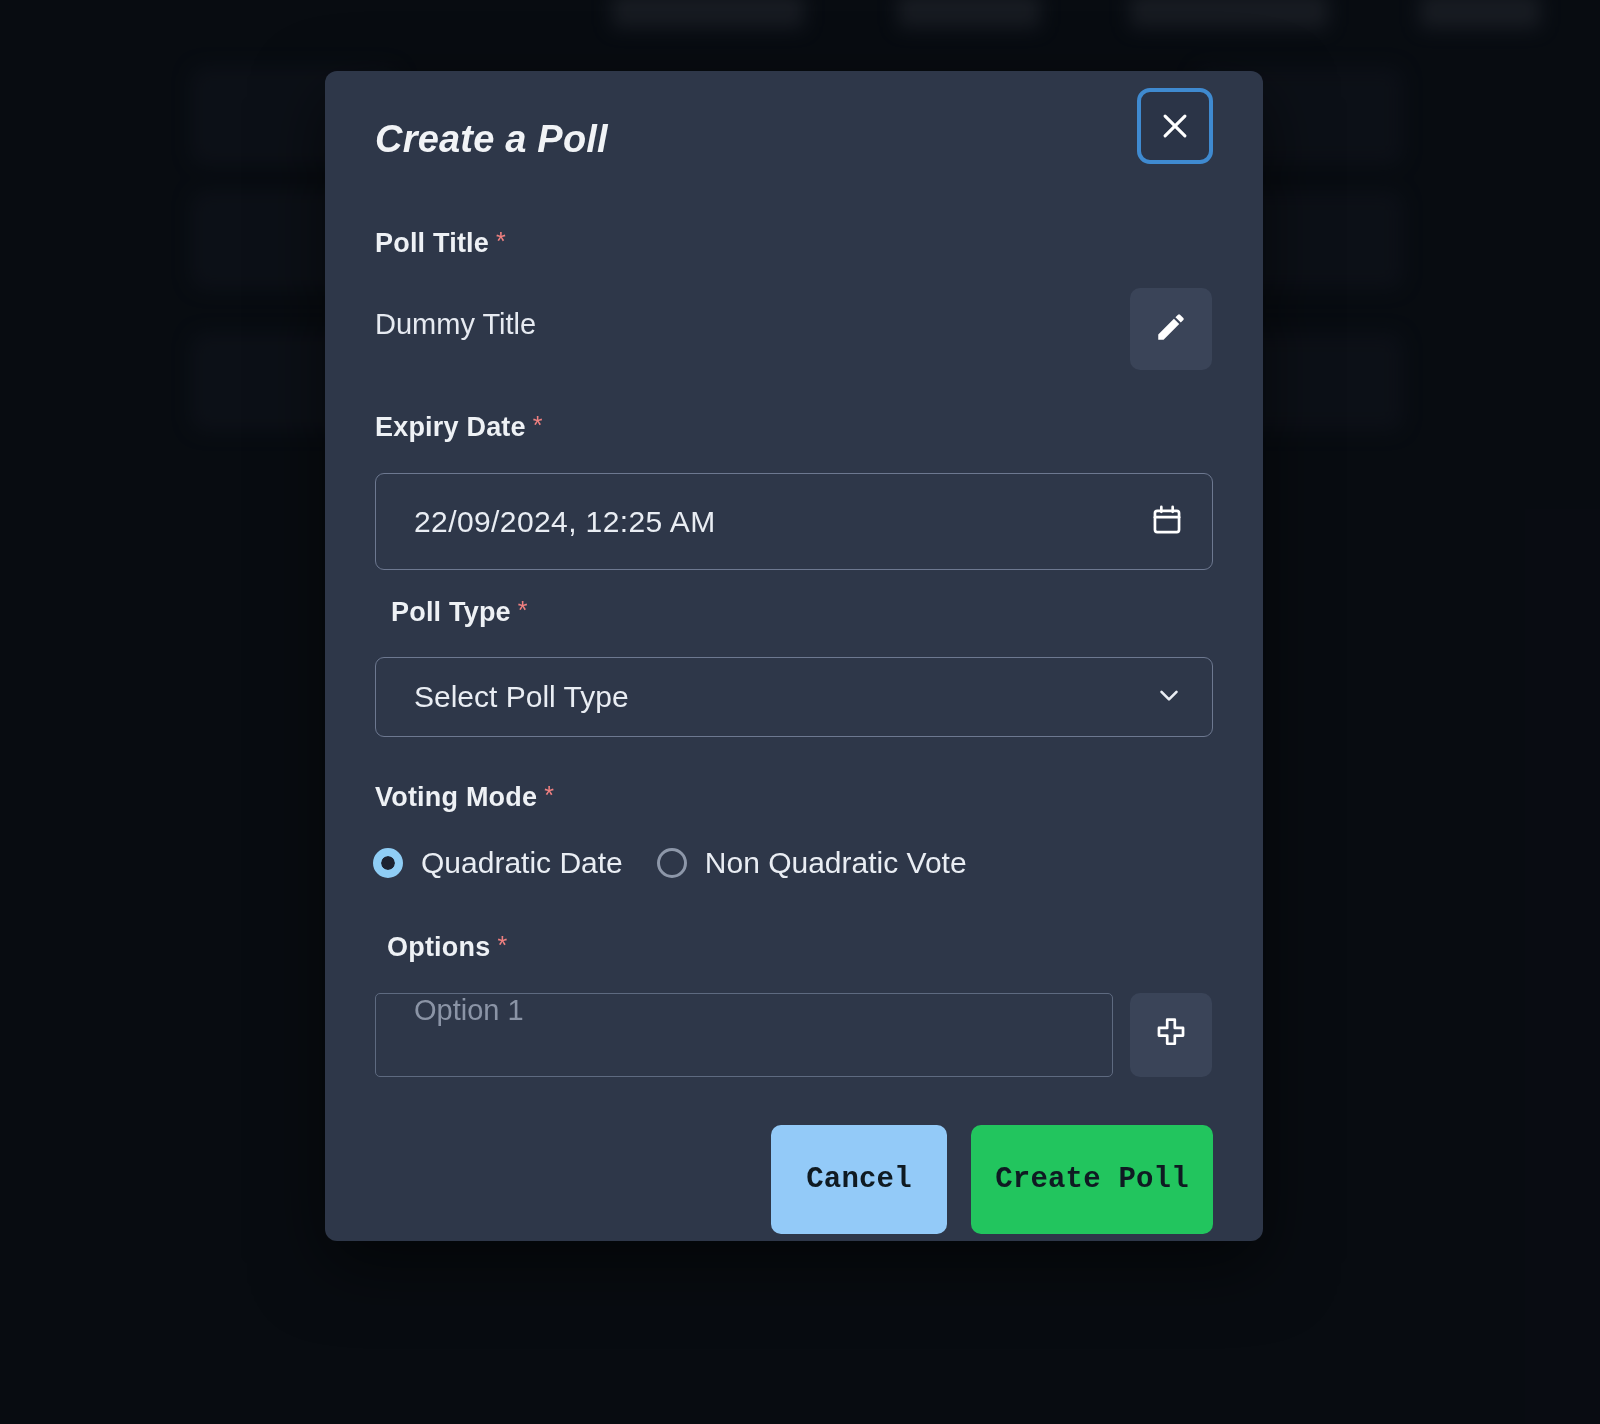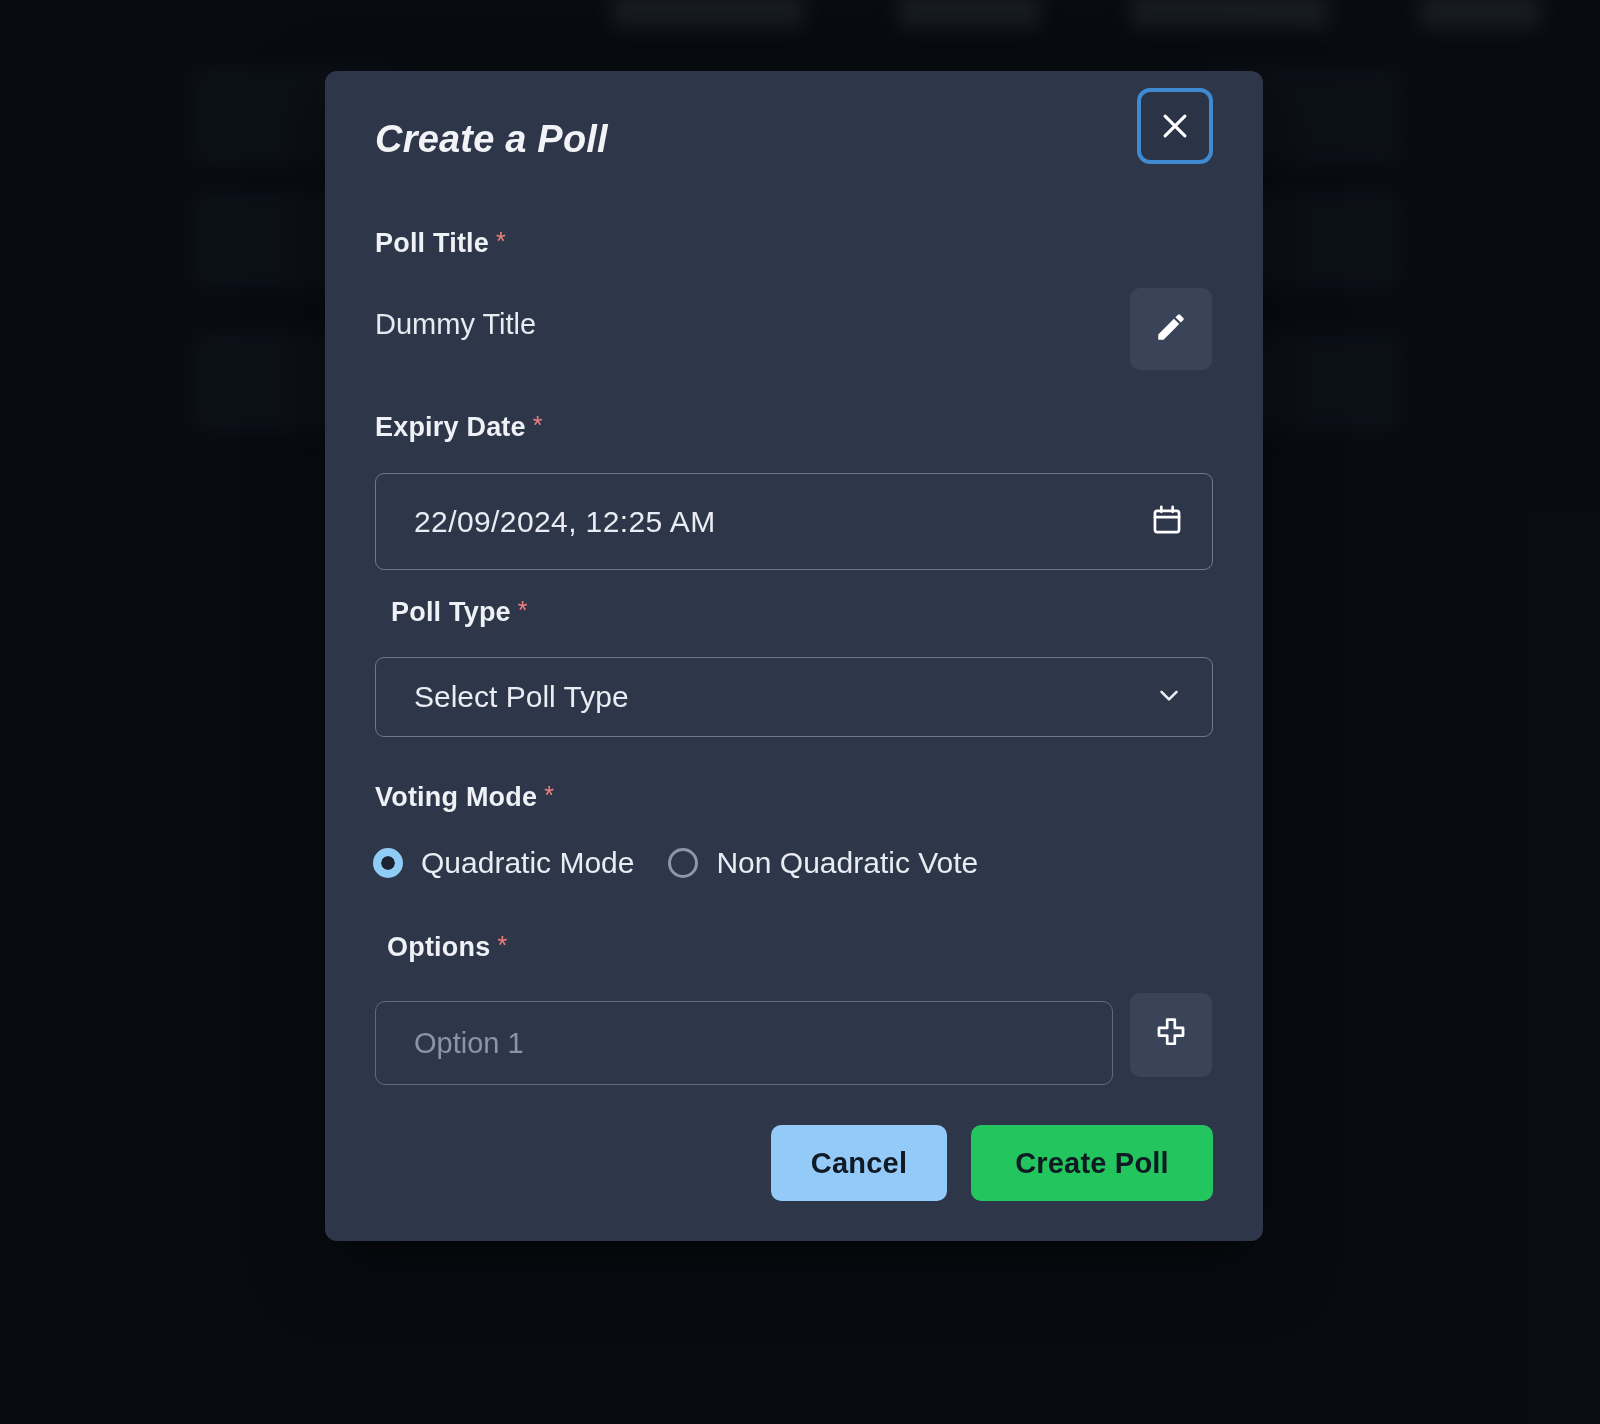--- a/index.html
+++ b/index.html
@@ -219,26 +219,25 @@
   
   .label-options { position: absolute; left: 62px; top: 860px; }
 
   #option-1-input {
     position: absolute;
     left: 50px;
     top: 922px;
     width: 738px;
     height: 84px;
     border: 1px solid #5e6a80;
-    border-radius: 10px;
+    border-radius: 5px;
     background: transparent;
     display: flex;
-    align-items: center;
+    align-items: flex-start;
     padding: 0 30px 0 38px;
-    margin-top: 8px;
   }
   .option-placeholder {
     font-size: 29px;
     color: #8b94a6;
   }
 
   #add-option-button {
     position: absolute;
     left: 805px;
     top: 922px;
@@ -256,26 +255,26 @@
   #modal-footer {
     position: absolute;
     left: 50px;
     right: 50px;
     top: 1054px;
     display: flex;
     justify-content: flex-end;
     gap: 24px;
   }
   .footer-btn {
-    height: 76px;
+    height: 109px;
     border: none;
     border-radius: 10px;
     font-size: 29px;
     font-weight: bold;
-    font-family: Liberation Sans, sans-serif;
+    font-family: Liberation Mono, monospace;
     color: #0f1a22;
     cursor: pointer;
     letter-spacing: 0.2px;
   }
   #cancel-button { width: 176px; background: #93caf8; }
   #create-poll-button { width: 242px; background: #22c55e; }
 </style>
 </head>
 <body>
 
@@ -353,21 +352,21 @@
     </span>
   </div>
 
   <div class="field-label label-voting-mode">
     <span>Voting Mode</span><span class="req-star">*</span>
   </div>
 
   <div id="voting-mode-group">
     <label class="radio-option">
       <span class="radio-dot on"></span>
-      <span class="radio-label">Quadratic Mode</span>
+      <span class="radio-label">Quadratic Date</span>
     </label>
     <label class="radio-option">
       <span class="radio-dot off"></span>
       <span class="radio-label">Non Quadratic Vote</span>
     </label>
   </div>
 
   <div class="field-label label-options">
     <span>Options</span><span class="req-star">*</span>
   </div>

